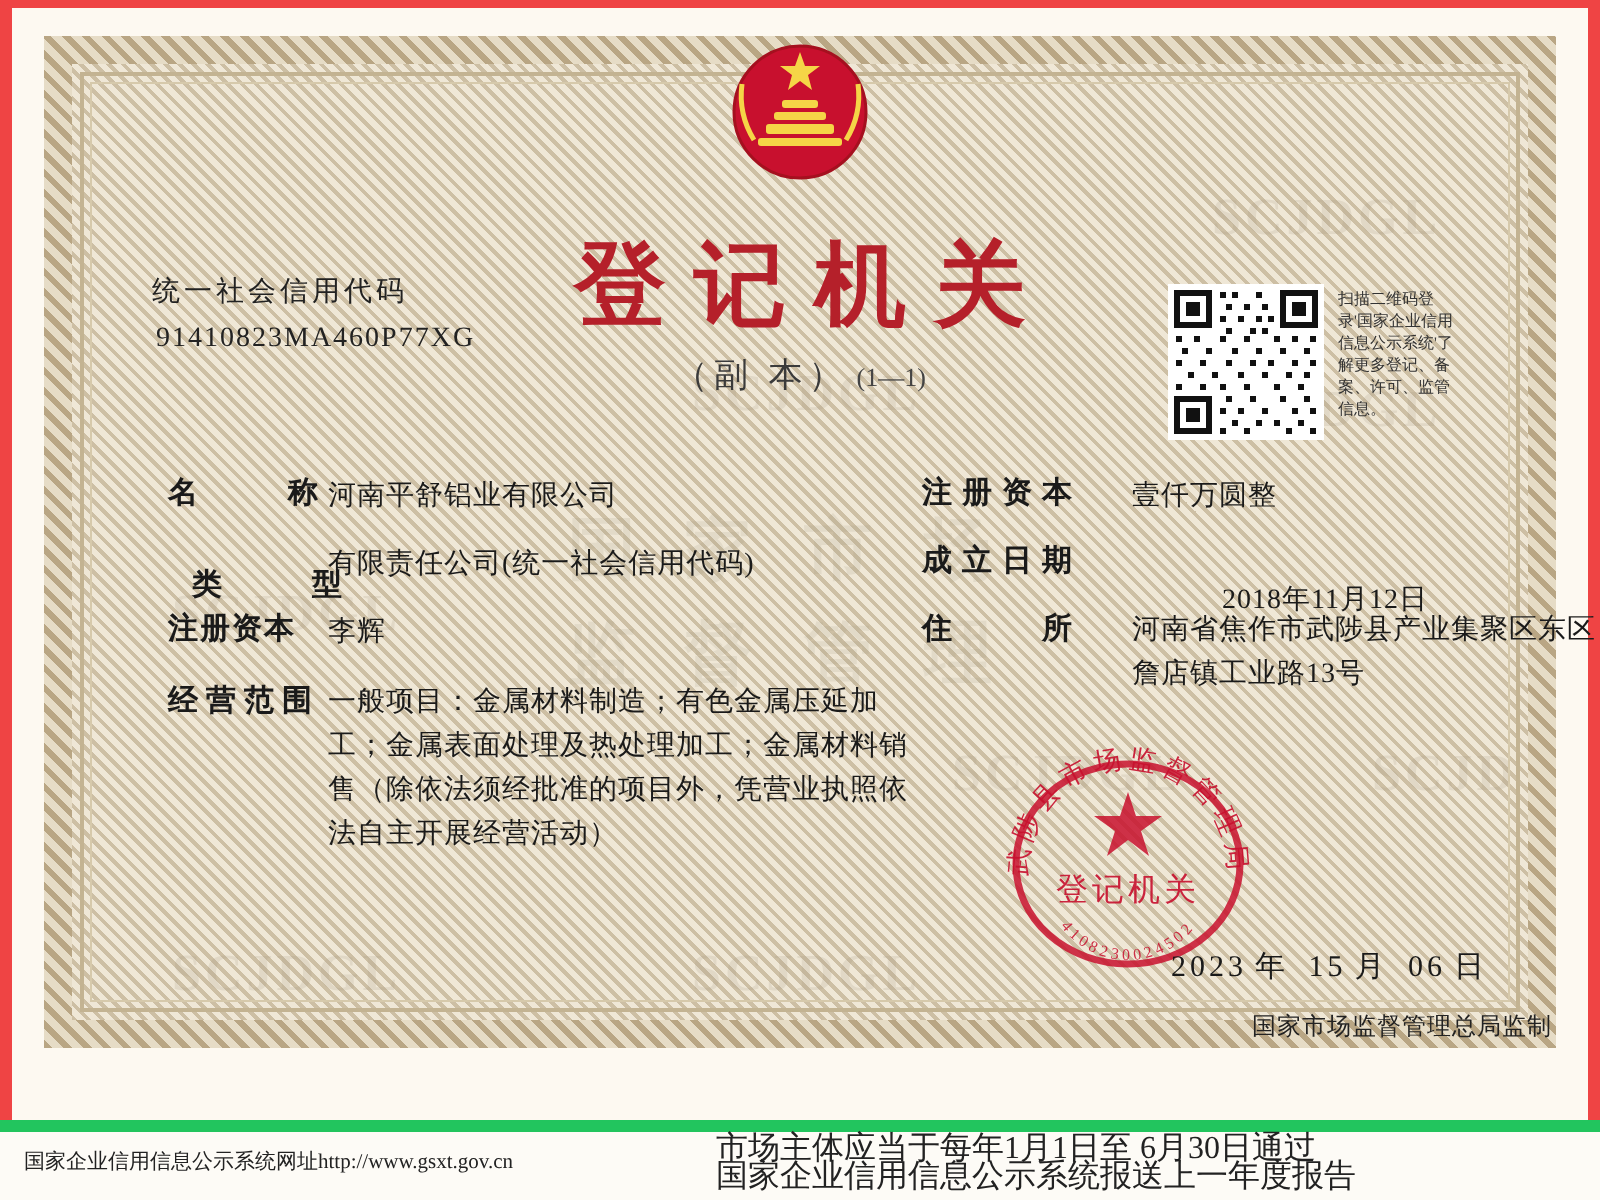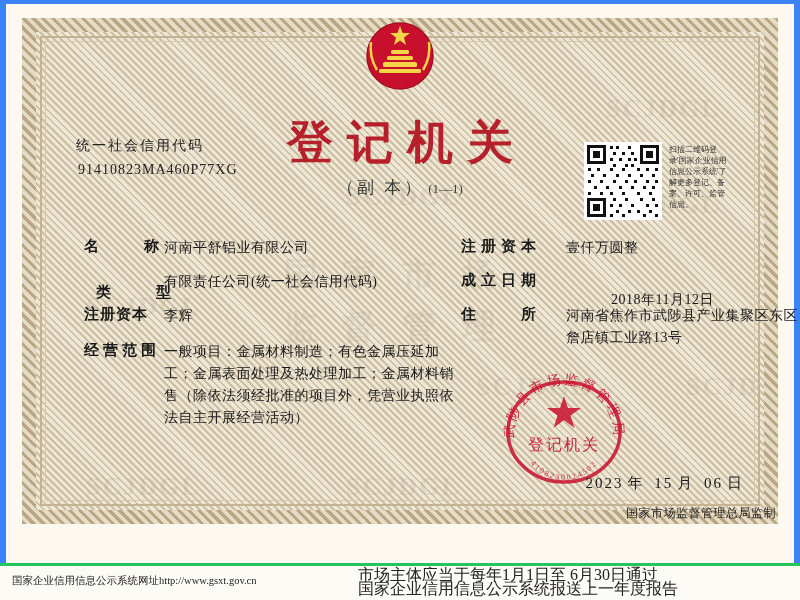--- a/index.html
+++ b/index.html
@@ -10,21 +10,21 @@
     width: 800px;
     height: 600px;
     background: #ffffff;
     font-family: "Liberation Sans", sans-serif;
     overflow: hidden;
   }
   .page {
     position: relative;
     width: 800px;
     height: 600px;
-    background: #3b82f6;
+    background: #ef4444;
   }
   
   .certificate {
     position: absolute;
     left: 6px;
     top: 4px;
     width: 788px;
     height: 564px;
     background: #fdf9f1;
     box-sizing: border-box;
@@ -236,21 +236,21 @@
   }
 
   
   .footer {
     position: absolute;
     left: 0;
     right: 0;
     bottom: 0;
     height: 34px;
     background: #fdfbf6;
-    border-top: 3px solid #22c55e;
+    border-top: 6px solid #22c55e;
   }
   .footer-left {
     position: absolute;
     left: 12px;
     top: 8px;
     font-size: 10.5px;
     color: #222;
     font-family: "Liberation Serif", serif;
   }
   .footer-center {

